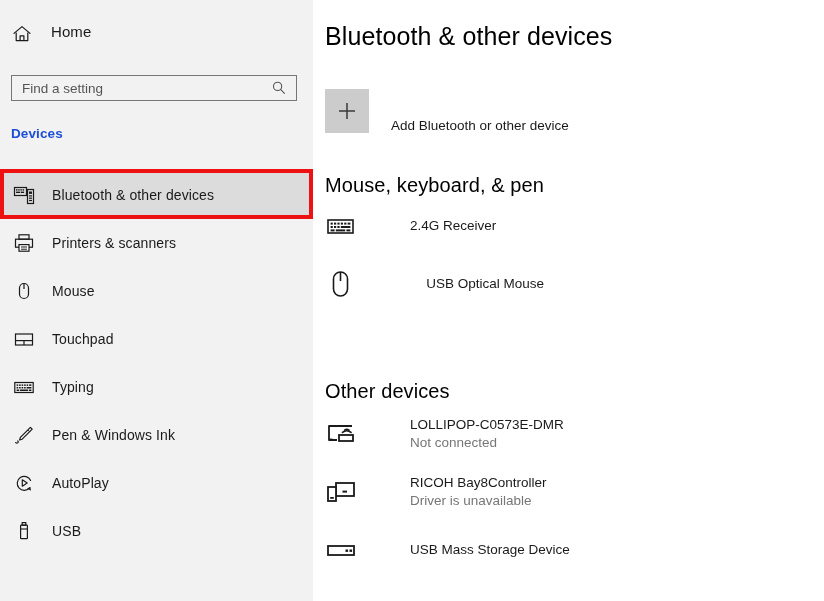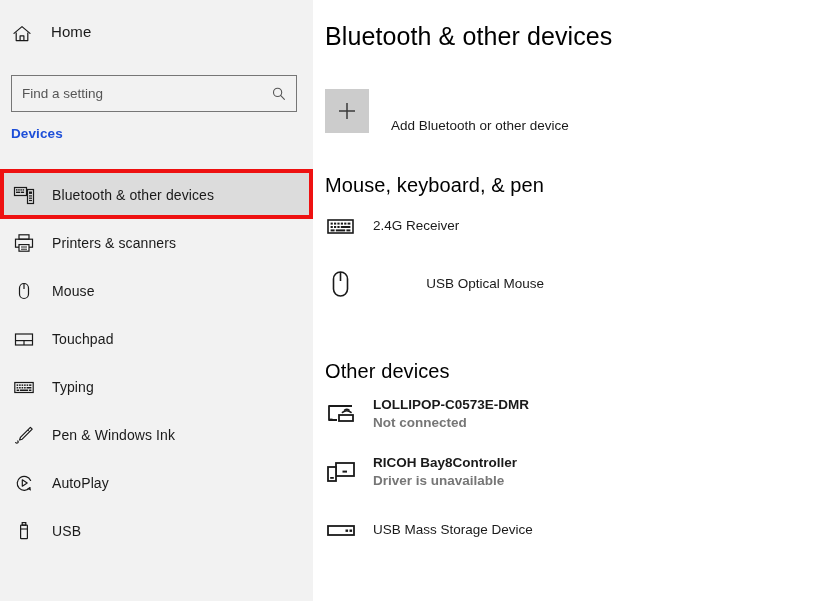--- a/index.html
+++ b/index.html
@@ -54,21 +54,21 @@
     color: #1a1a1a;
     margin-left: 18px;
     letter-spacing: 0.1px;
   }
 
   .search-box {
     position: absolute;
     left: 11px;
     top: 75px;
     width: 286px;
-    height: 37px;
+    height: 26px;
     border: 1px solid #767676;
     background: #f2f2f2;
     box-sizing: border-box;
     display: flex;
     align-items: center;
   }
   .search-input-text {
     font-size: 13.5px;
     color: #555555;
     margin-left: 10px;
@@ -192,25 +192,25 @@
     font-size: 20px;
     color: #000000;
     letter-spacing: 0.1px;
     margin: 0 0 6px 0;
     font-weight: normal;
   }
   .device-row {
     display: flex;
     align-items: center;
     height: 46px;
+    gap: 37px;
   }
   .device-row.two-line {
     height: 50px;
     align-items: center;
-    font-weight: bold;
   }
   .device-icon {
     width: 34px;
     height: 30px;
     flex: 0 0 34px;
     display: block;
   }
   .device-texts {
     margin-left: 14px;
     display: flex;
@@ -432,21 +432,21 @@
             <rect x="8.5" y="3" width="14" height="24" rx="7" fill="none" stroke="#1a1a1a" stroke-width="1.6"></rect>
             <line x1="15.5" y1="3" x2="15.5" y2="12" stroke="#1a1a1a" stroke-width="1.6"></line>
           </svg>
         </span>
         <span class="device-texts">
           <span class="device-name">USB Optical Mouse</span>
         </span>
       </div>
     </div>
 
-    <div class="group" style="top:360px;">
+    <div class="group" style="top:380px;">
       <div class="group-heading">Other devices</div>
 
       <div class="device-row two-line">
         <span class="device-icon">
           <svg viewBox="0 0 34 30" width="34" height="30">
             <path d="M27 7 L4 7 L4 21 L12 21" fill="none" stroke="#1a1a1a" stroke-width="1.8" stroke-linejoin="round"></path>
             <rect x="14" y="16" width="14" height="6" fill="none" stroke="#1a1a1a" stroke-width="1.8"></rect>
             <rect x="4.5" y="19.6" width="3" height="2" fill="#1a1a1a"></rect>
             <path d="M17.5 13.4 A6.6 6.6 0 0 1 26 13.4" fill="none" stroke="#1a1a1a" stroke-width="1.7" stroke-linecap="round"></path>
             <path d="M19.6 11.1 A3.6 3.6 0 0 1 24 11.1" fill="none" stroke="#1a1a1a" stroke-width="1.7" stroke-linecap="round"></path>

